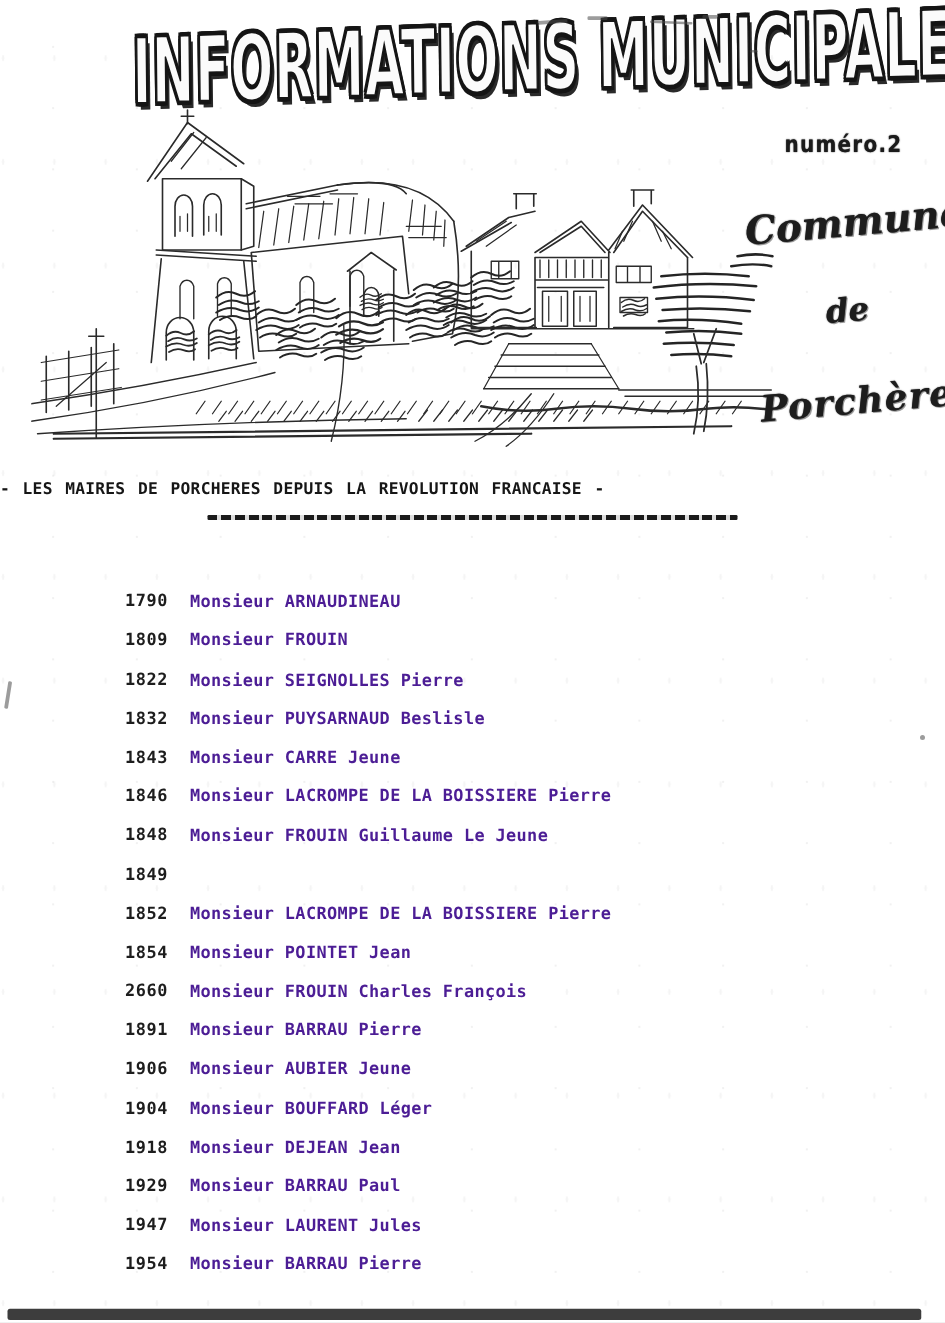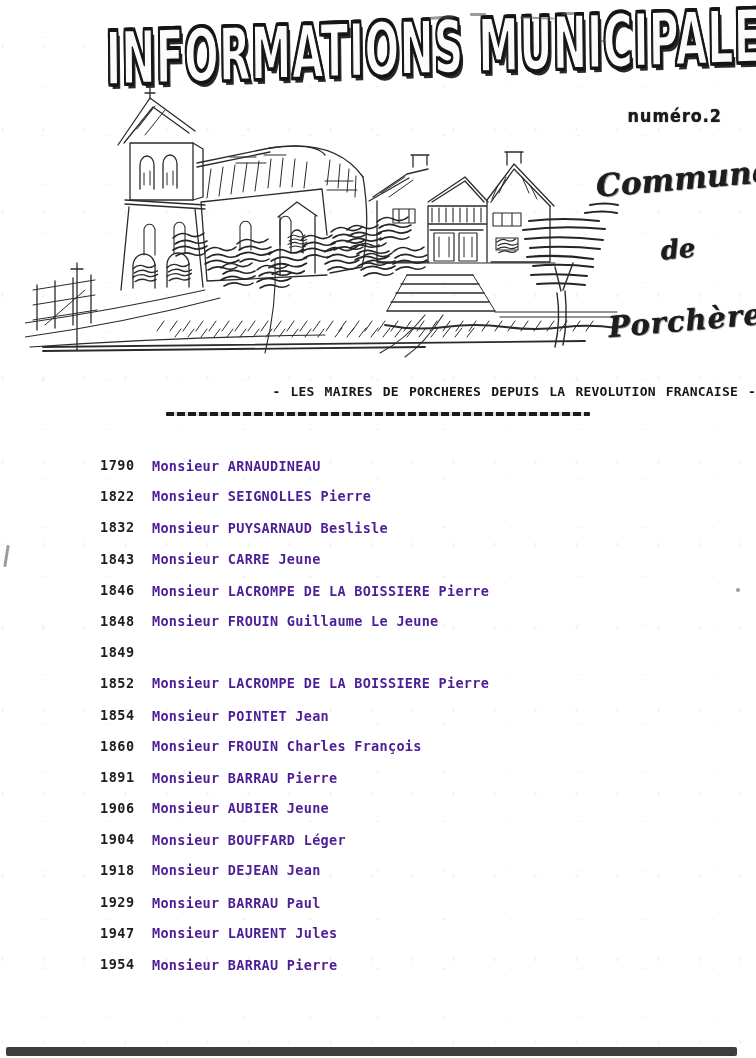--- a/index.html
+++ b/index.html
@@ -45,31 +45,31 @@
     position:absolute;top:158px;right:2px;width:152px;
     text-align:center;color:#1d1d1d;
     font-family:"DejaVu Serif",serif;font-style:italic;font-weight:bold;
     transform:rotate(-5deg);
     text-shadow:0 0 1px #1d1d1d, 1px 1px 0 rgba(0,0,0,.35);
   }
   .script-line1{font-size:31px;line-height:42px;}
   .script-line2{font-size:26px;line-height:42px;margin-top:28px;}
   .script-line3{font-size:29px;line-height:42px;margin-top:30px;letter-spacing:1px;}
   .section-heading{
-    position:absolute;top:384px;left:0;width:100%;text-align:right;
+    position:absolute;top:384px;left:0;width:100%;text-align:left;
     font:700 13px/16px "DejaVu Sans Mono",monospace;
     letter-spacing:.2px;word-spacing:2px;color:#161616;
   }
   .heading-rule{
     position:absolute;top:412px;left:166px;width:424px;height:4px;
     background:repeating-linear-gradient(90deg,#1b1b1b 0 8px,rgba(27,27,27,.15) 8px 11px);
     border-radius:1px;
   }
   .mayors{position:absolute;top:458px;left:100px;right:30px;}
-  .mayor-row{display:flex;align-items:flex-start;height:31.2px;}
+  .mayor-row{display:flex;align-items:flex-end;height:31.2px;}
   .mayor-year{
     width:52px;flex:0 0 52px;
     font:600 13.5px/15px "DejaVu Sans Mono",monospace;letter-spacing:.5px;color:#1d1d1d;
   }
   .mayor-name{
     font:600 13.5px/15px "DejaVu Sans Mono",monospace;letter-spacing:.3px;color:#4c1d95;
   }
   .mayor-row:nth-child(odd) .mayor-name{transform:translateY(.5px);}
   .scan-bar{
     position:absolute;top:1047px;left:6px;width:731px;height:9px;
@@ -211,20 +211,24 @@
 
   <div class="section-heading">- LES MAIRES DE PORCHERES DEPUIS LA REVOLUTION FRANCAISE -</div>
   <div class="heading-rule"></div>
 
   <div class="mayors">
     <div class="mayor-row">
         <span class="mayor-year">1790</span>
         <span class="mayor-name">Monsieur ARNAUDINEAU</span>
       </div>
     <div class="mayor-row">
+        <span class="mayor-year">1809</span>
+        <span class="mayor-name">Monsieur FROUIN</span>
+      </div>
+    <div class="mayor-row">
         <span class="mayor-year">1822</span>
         <span class="mayor-name">Monsieur SEIGNOLLES Pierre</span>
       </div>
     <div class="mayor-row">
         <span class="mayor-year">1832</span>
         <span class="mayor-name">Monsieur PUYSARNAUD Beslisle</span>
       </div>
     <div class="mayor-row">
         <span class="mayor-year">1843</span>
         <span class="mayor-name">Monsieur CARRE Jeune</span>
@@ -242,21 +246,21 @@
       </div>
     <div class="mayor-row">
         <span class="mayor-year">1852</span>
         <span class="mayor-name">Monsieur LACROMPE DE LA BOISSIERE Pierre</span>
       </div>
     <div class="mayor-row">
         <span class="mayor-year">1854</span>
         <span class="mayor-name">Monsieur POINTET Jean</span>
       </div>
     <div class="mayor-row">
-        <span class="mayor-year">1860</span>
+        <span class="mayor-year">2660</span>
         <span class="mayor-name">Monsieur FROUIN Charles François</span>
       </div>
     <div class="mayor-row">
         <span class="mayor-year">1891</span>
         <span class="mayor-name">Monsieur BARRAU Pierre</span>
       </div>
     <div class="mayor-row">
         <span class="mayor-year">1906</span>
         <span class="mayor-name">Monsieur AUBIER Jeune</span>
       </div>

